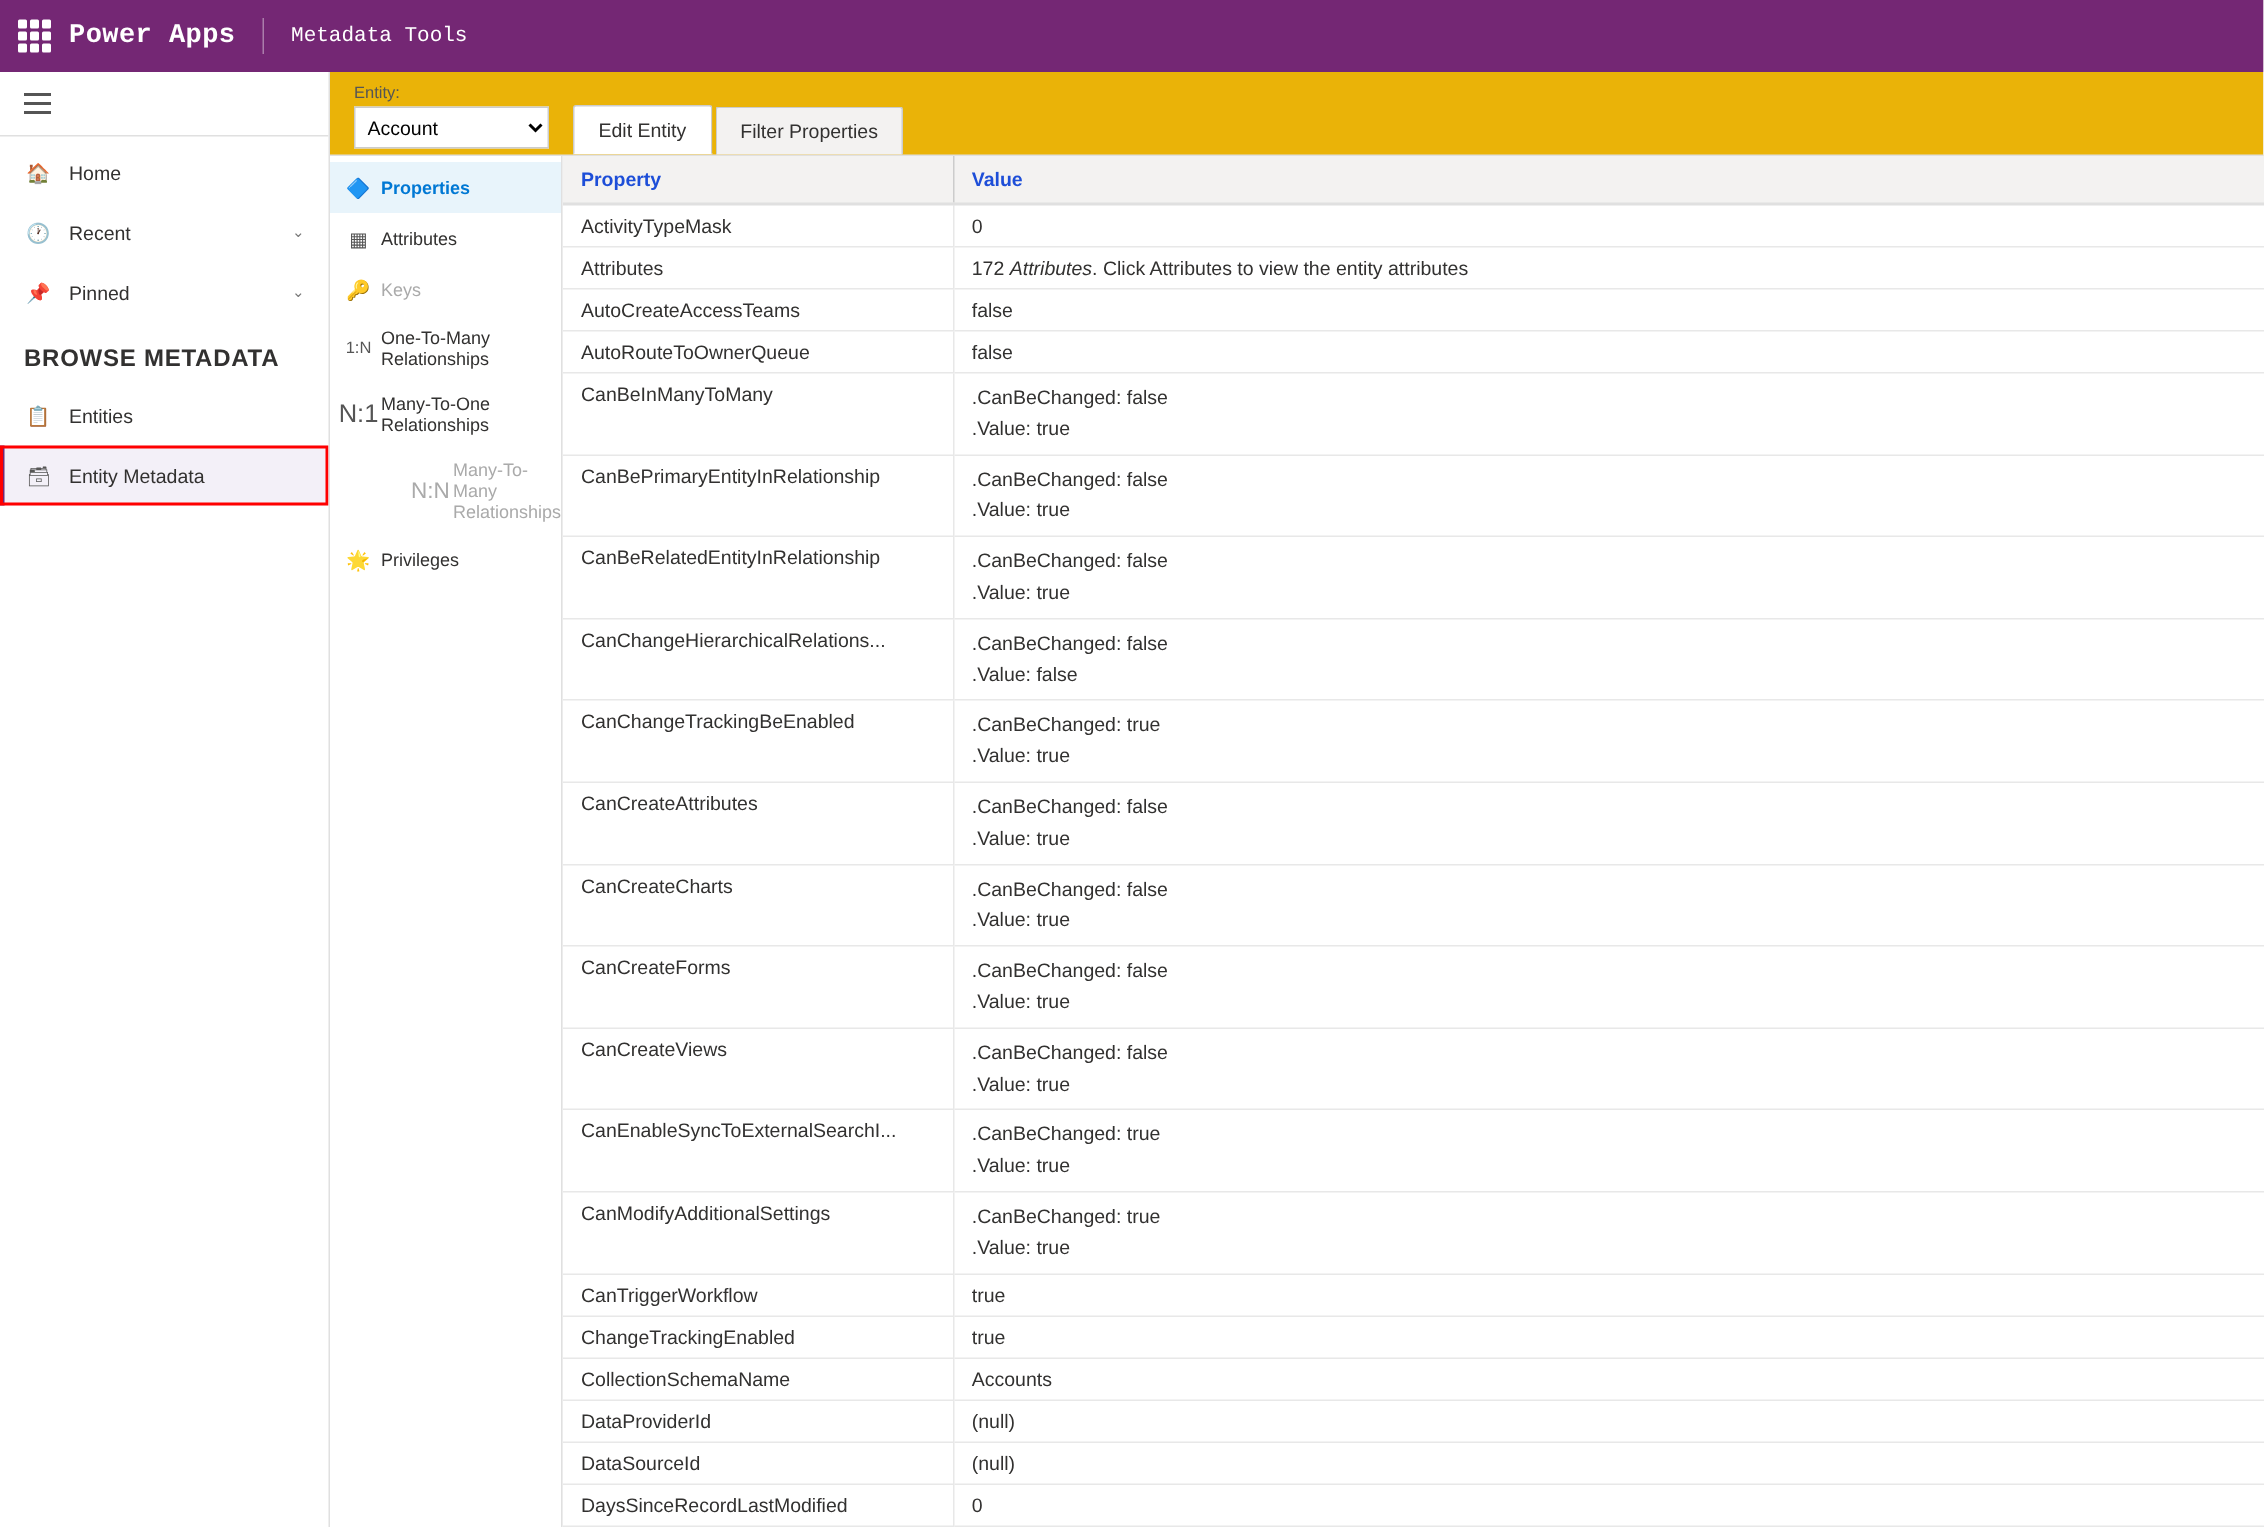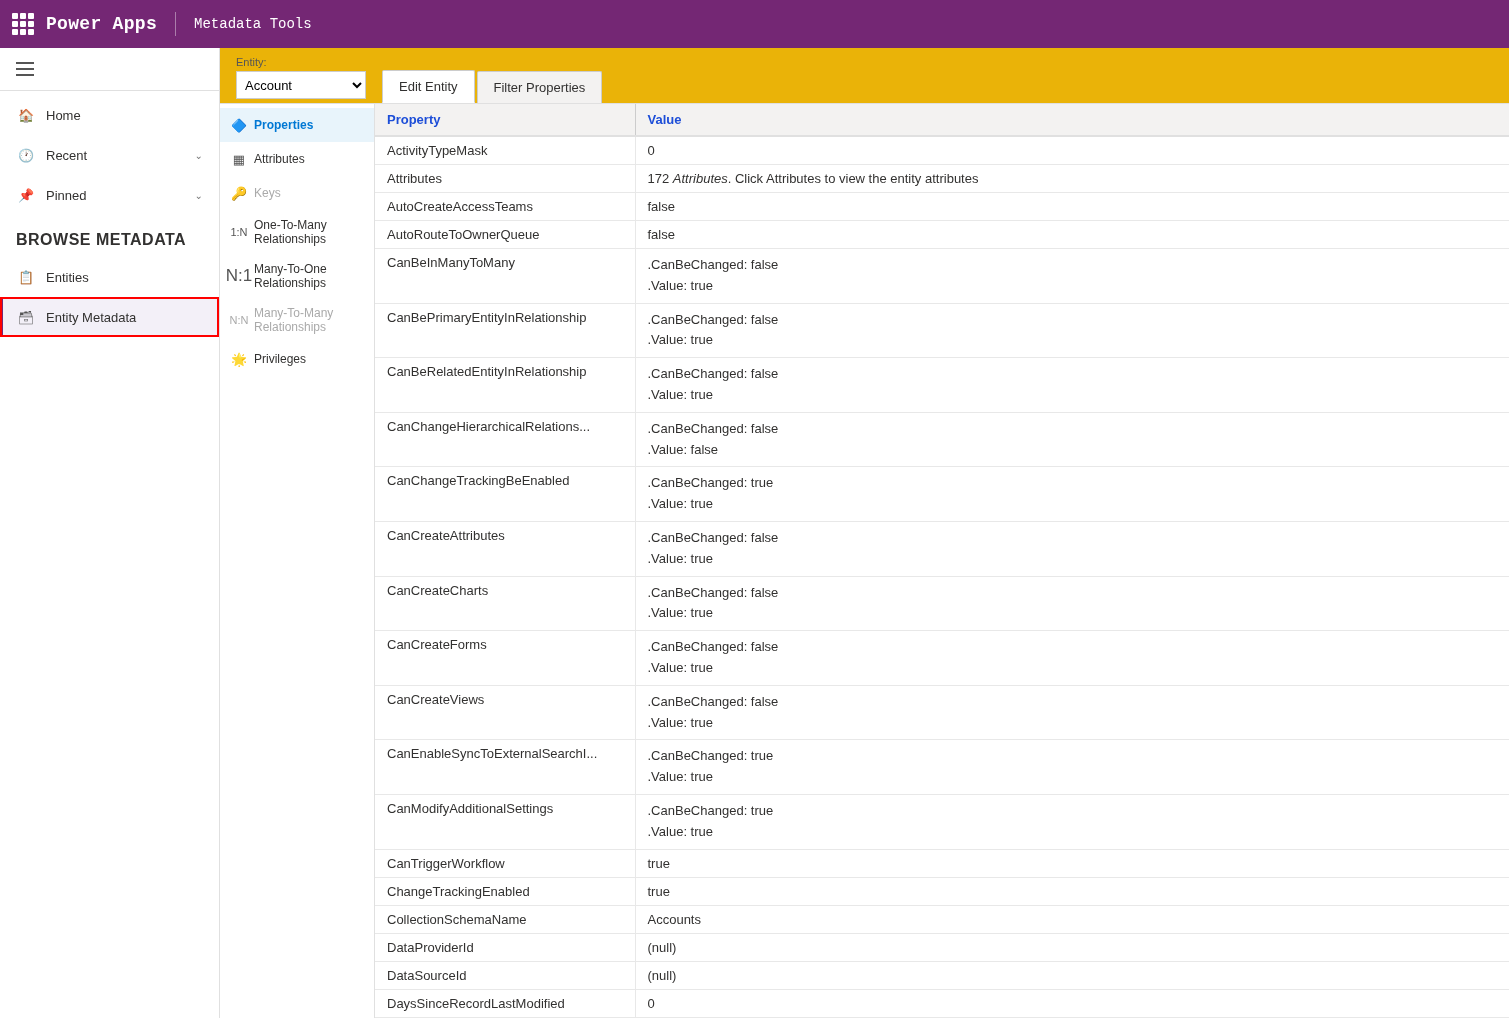--- a/index.html
+++ b/index.html
@@ -339,21 +339,21 @@
           <span class="section-icon" style="color:#555; font-size:11px;">1:N</span>
           <span>One-To-Many Relationships</span>
         </div>
 
         <div class="section-item">
           <span class="section-icon" style="color:#555; font-size:17px;">N:1</span>
           <span>Many-To-One Relationships</span>
         </div>
 
         <div class="section-item disabled">
-          <span class="section-icon" style="color:#aaa; font-size:11px;">N:N</span>
+          <span class="section-icon" style="color:#aaa; font-size:15px;margin-left:48px;">N:N</span>
           <span>Many-To-Many Relationships</span>
         </div>
 
         <div class="section-item">
           <span class="section-icon">🌟</span>
           <span>Privileges</span>
         </div>
       </div>
 
       <div class="properties-pane">

